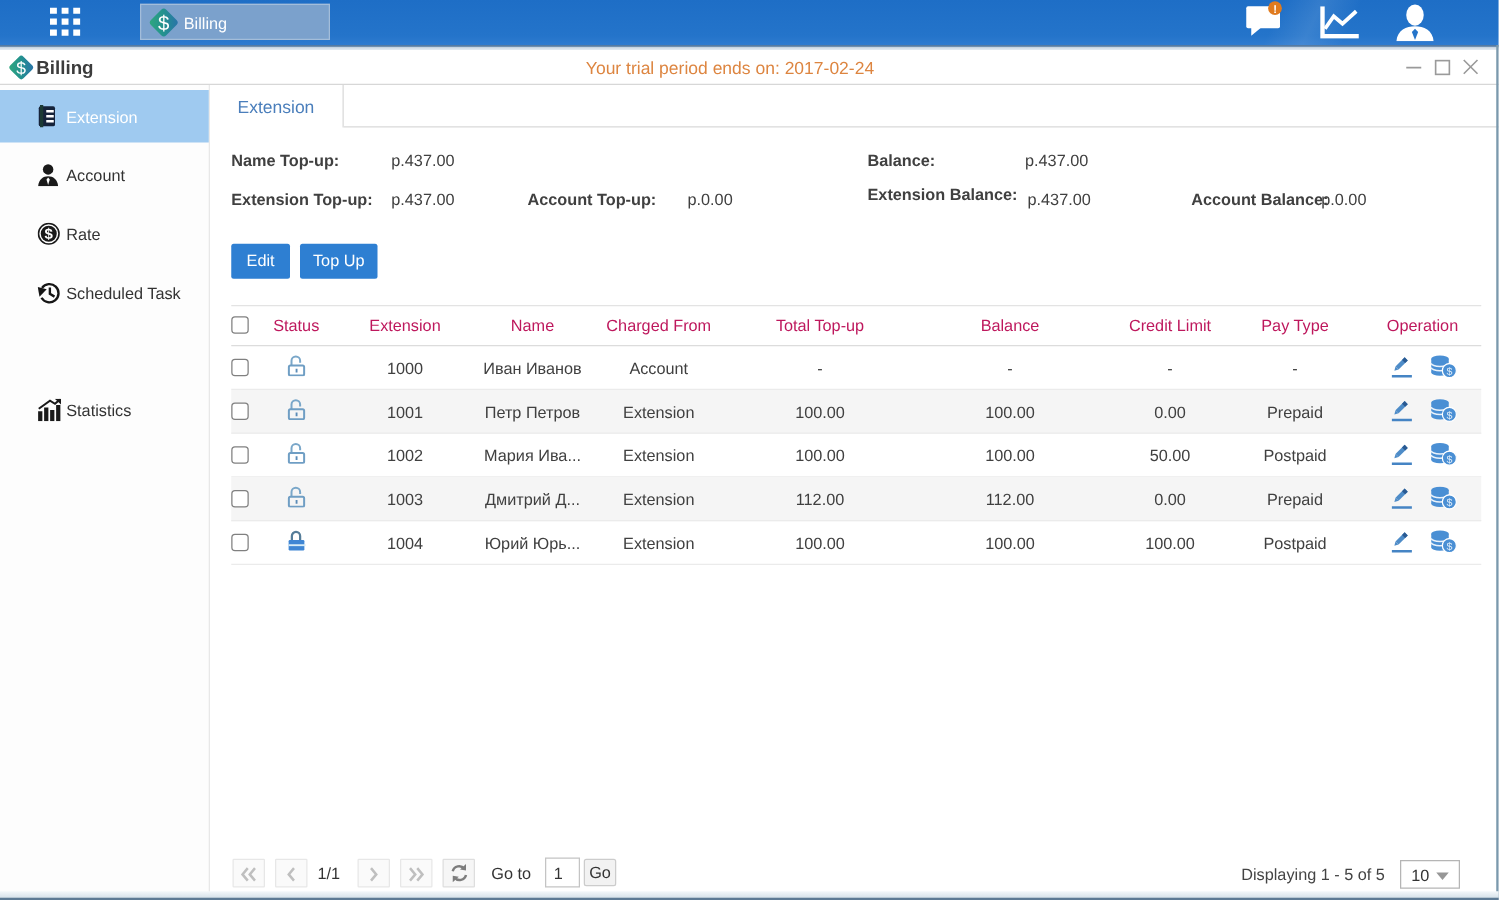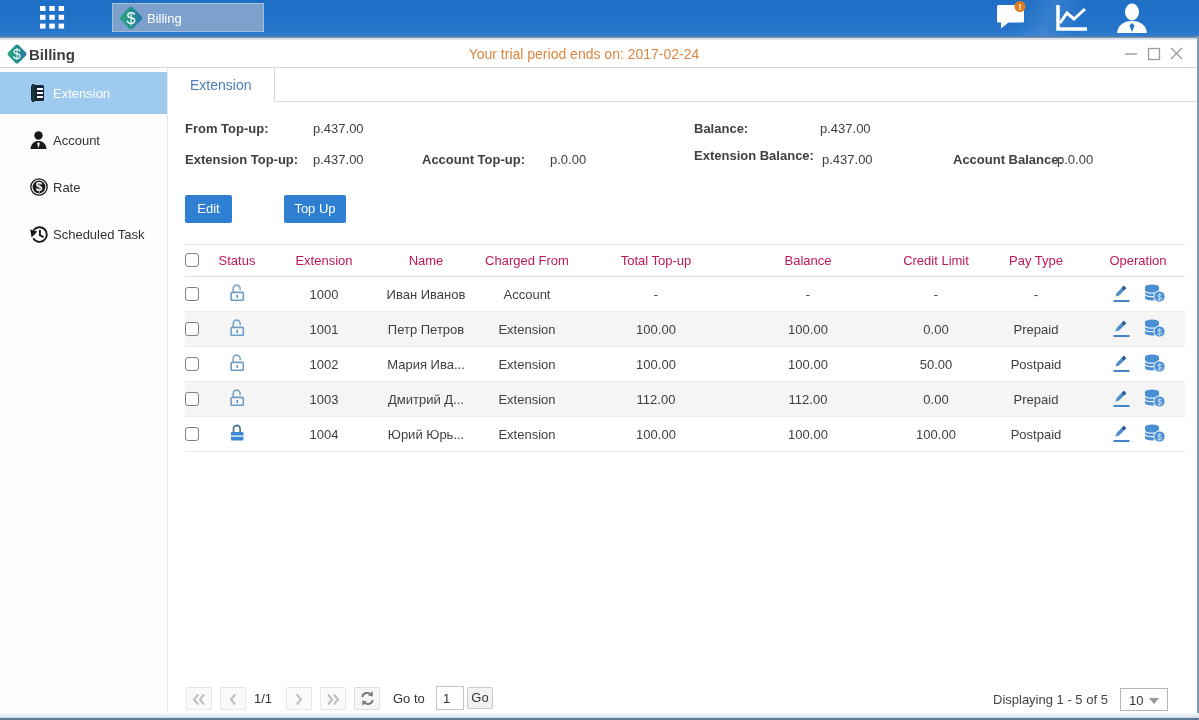--- a/index.html
+++ b/index.html
@@ -178,46 +178,57 @@
       <span class="lbl">Rate</span>
     </div>
     <div class="sitem" style="top:145px;">
       <svg width="19" height="19" viewBox="0 0 19 19">
           <path d="M3.6 5.3 A7.3 7.3 0 1 1 3.2 13.2" fill="none" stroke="#161616" stroke-width="1.9"></path>
           <path d="M0.2 4.6 L7.4 6.4 L1.6 12.4 Z" fill="#161616"></path>
           <path d="M9.9 5 L9.9 10.1 L13.6 12.3" fill="none" stroke="#161616" stroke-width="1.9"></path>
         </svg>
       <span class="lbl">Scheduled Task</span>
     </div>
+    <div class="sitem" style="top:239px;">
+      <svg width="19" height="18" viewBox="0 0 19 18">
+          <rect x="0.5" y="10" width="3.4" height="8" fill="#1a1a1a"></rect>
+          <rect x="5.3" y="7" width="3.4" height="11" fill="#1a1a1a"></rect>
+          <rect x="10.1" y="9" width="3.4" height="9" fill="#1a1a1a"></rect>
+          <rect x="14.9" y="5" width="3.4" height="13" fill="#1a1a1a"></rect>
+          <path d="M1 8 L10 1.5 L14 4 L18 0.5" fill="none" stroke="#1a1a1a" stroke-width="1.6"></path>
+          <path d="M18.8 0 L13.8 0 L18.8 4.5 Z" fill="#1a1a1a"></path>
+        </svg>
+      <span class="lbl">Statistics</span>
+    </div>
   </div>
 
   <div id="content">
     <div id="tabrow">
       <div class="rest"></div>
       <div id="tab1">
           <span>Extension</span>
         </div>
     </div>
 
-    <div class="slabel" style="left:16px; top:53px;">From Top-up:</div>
+    <div class="slabel" style="left:16px; top:53px;">Name Top-up:</div>
     <div class="sval" style="left:144px; top:53px;">p.437.00</div>
     <div class="slabel" style="left:525px; top:53px;">Balance:</div>
     <div class="sval" style="left:651px; top:53px;">p.437.00</div>
 
     <div class="slabel" style="left:16px; top:84px;">Extension Top-up:</div>
     <div class="sval" style="left:144px; top:84px;">p.437.00</div>
     <div class="slabel" style="left:253px; top:84px;">Account Top-up:</div>
     <div class="sval" style="left:381px; top:84px;">p.0.00</div>
     <div class="slabel" style="left:525px; top:80px;">Extension Balance:</div>
     <div class="sval" style="left:653px; top:84px;">p.437.00</div>
     <div class="slabel" style="left:762px; top:84px;margin-left:22px;">Account Balance:</div>
     <div class="sval" style="left:888px; top:84px;">p.0.00</div>
 
     <div class="btn" style="left:16px; top:127px; width:47px;">Edit</div>
-    <div class="btn" style="left:71px; top:127px; width:62px;margin-left:44px;">Top Up</div>
+    <div class="btn" style="left:71px; top:127px; width:62px;">Top Up</div>
   </div>
 
   <div id="thead" style="left:185px; top:244px; width:1000px;">
     <div class="cbx" style="left:0px; top:8px;"></div>
     <div class="cell" style="left:52px; top:8px;">Status</div>
     <div class="cell" style="left:139px; top:8px;">Extension</div>
     <div class="cell" style="left:241px; top:8px;">Name</div>
     <div class="cell" style="left:342px; top:8px;">Charged From</div>
     <div class="cell" style="left:471px; top:8px;">Total Top-up</div>
     <div class="cell" style="left:623px; top:8px;">Balance</div>

